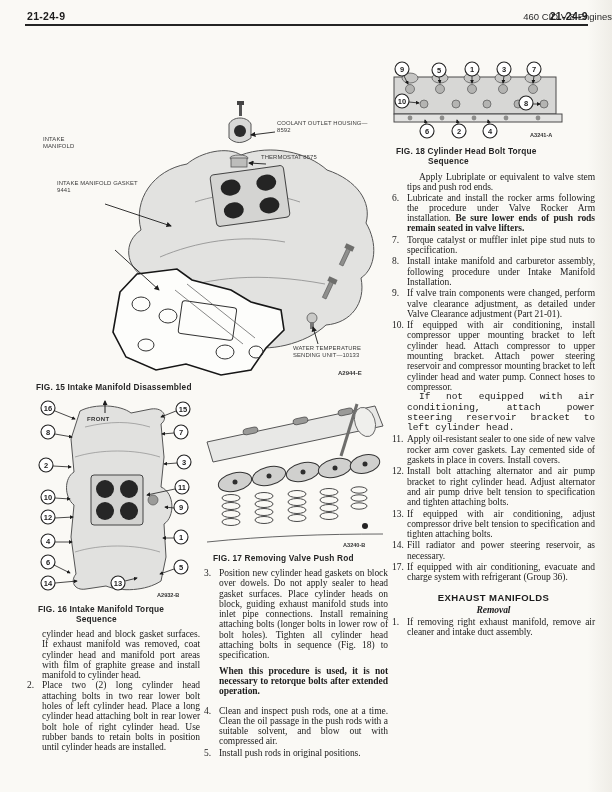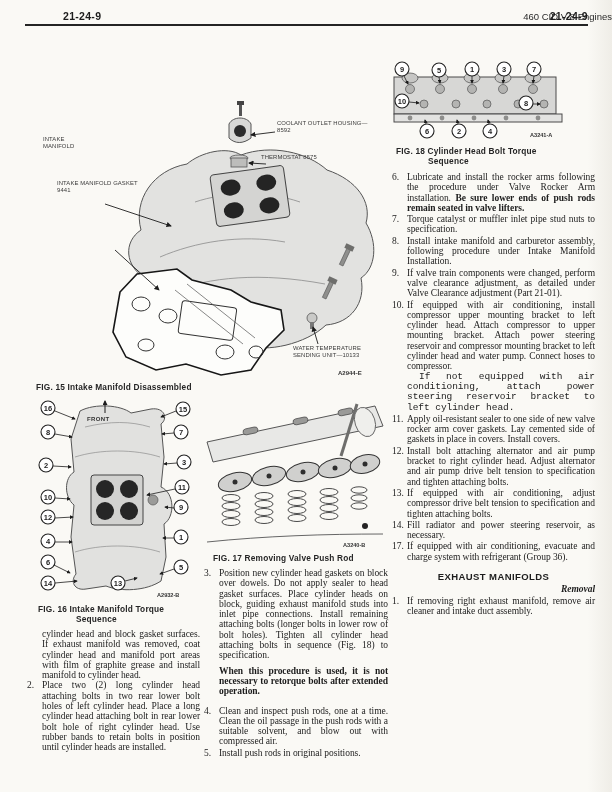--- a/index.html
+++ b/index.html
@@ -7,42 +7,42 @@
     width:612px;height:792px;
     background:#faf9f5;
     font-family:"Liberation Serif", serif;
     color:#1c1c1c;
     position:relative;
     overflow:hidden;
   }
   .page{position:absolute;inset:0;background:linear-gradient(90deg,#faf9f5 0 96%, #efede7 100%);}
 
   
-  .hdr-num{position:absolute;top:10px;font:bold 10.5px "Liberation Sans",sans-serif;letter-spacing:.3px;margin-left:36px;}
+  .hdr-num{position:absolute;top:10px;font:bold 10.5px "Liberation Sans",sans-serif;letter-spacing:.3px;}
   .hdr-left{left:27px;}
   .hdr-right{right:24px;}
   .hdr-center{position:absolute;top:11px;left:0;width:612px;text-align:right;
     font:9.5px "Liberation Sans",sans-serif;color:#2a2a2a;}
   .hdr-rule{position:absolute;top:24px;left:25px;width:563px;height:2px;background:#242424;}
 
   
   .figwrap{position:absolute;}
   .caption{font:bold 8.3px "Liberation Sans",sans-serif;color:#262626;letter-spacing:.2px;line-height:10px;}
   .code{font:bold 6px "Liberation Sans",sans-serif;color:#333;}
   .plabel{position:absolute;font:5.9px "Liberation Sans",sans-serif;color:#3a3a3a;line-height:6.6px;letter-spacing:.1px;}
 
   
   .col{position:absolute;font-size:9.5px;line-height:10.3px;text-align:justify;letter-spacing:-.05px;}
   .li{display:flex;margin:0 0 1px 0;}
   .num{flex:0 0 15px;text-align:left;}
   .txt{flex:1;}
   .cont{margin-left:15px;}
   .ind{text-indent:12px;}
   .sect-head{font:bold 9.5px "Liberation Sans",sans-serif;letter-spacing:.4px;margin:9px 0 2px 0;text-align:center;}
-  .sub-head{font:bold italic 9.5px "Liberation Serif",serif;margin:0 0 2px 0;text-align:right;}
+  .sub-head{font:bold italic 9.5px "Liberation Serif",serif;margin:0 0 2px 0;text-align:center;}
   b{font-weight:bold;}
 
   svg text{font-family:"Liberation Sans",sans-serif;}
   .boltnum{font-size:7.5px;font-weight:bold;fill:#1c1c1c;}
   .svgcode{font-size:5.6px;font-weight:bold;fill:#333;}
   .frontlbl{font-size:6px;font-weight:bold;fill:#333;letter-spacing:.4px;}
 </style>
 </head>
 <body>
 
@@ -363,20 +363,21 @@
       <span class="num">4.</span>
       <span class="txt">Clean and inspect push rods, one at a time. Clean the oil passage in the push rods with a suitable solvent, and blow out with compressed air.</span>
     </div>
     <div class="li">
       <span class="num">5.</span>
       <span class="txt">Install push rods in original positions.</span>
     </div>
   </div>
 
   <div class="col" style="left:392px;top:172px;width:203px;">
+    <div class="cont ind">Apply Lubriplate or equivalent to valve stem tips and push rod ends.</div>
     <div class="li">
       <span class="num">6.</span>
       <span class="txt"><span>Lubricate and install the rocker arms following the procedure under Valve Rocker Arm installation. </span><b>Be sure lower ends of push rods remain seated in valve lifters.</b></span>
     </div>
     <div class="li">
       <span class="num">7.</span>
       <span class="txt">Torque catalyst or muffler inlet pipe stud nuts to specification.</span>
     </div>
     <div class="li">
       <span class="num">8.</span>

